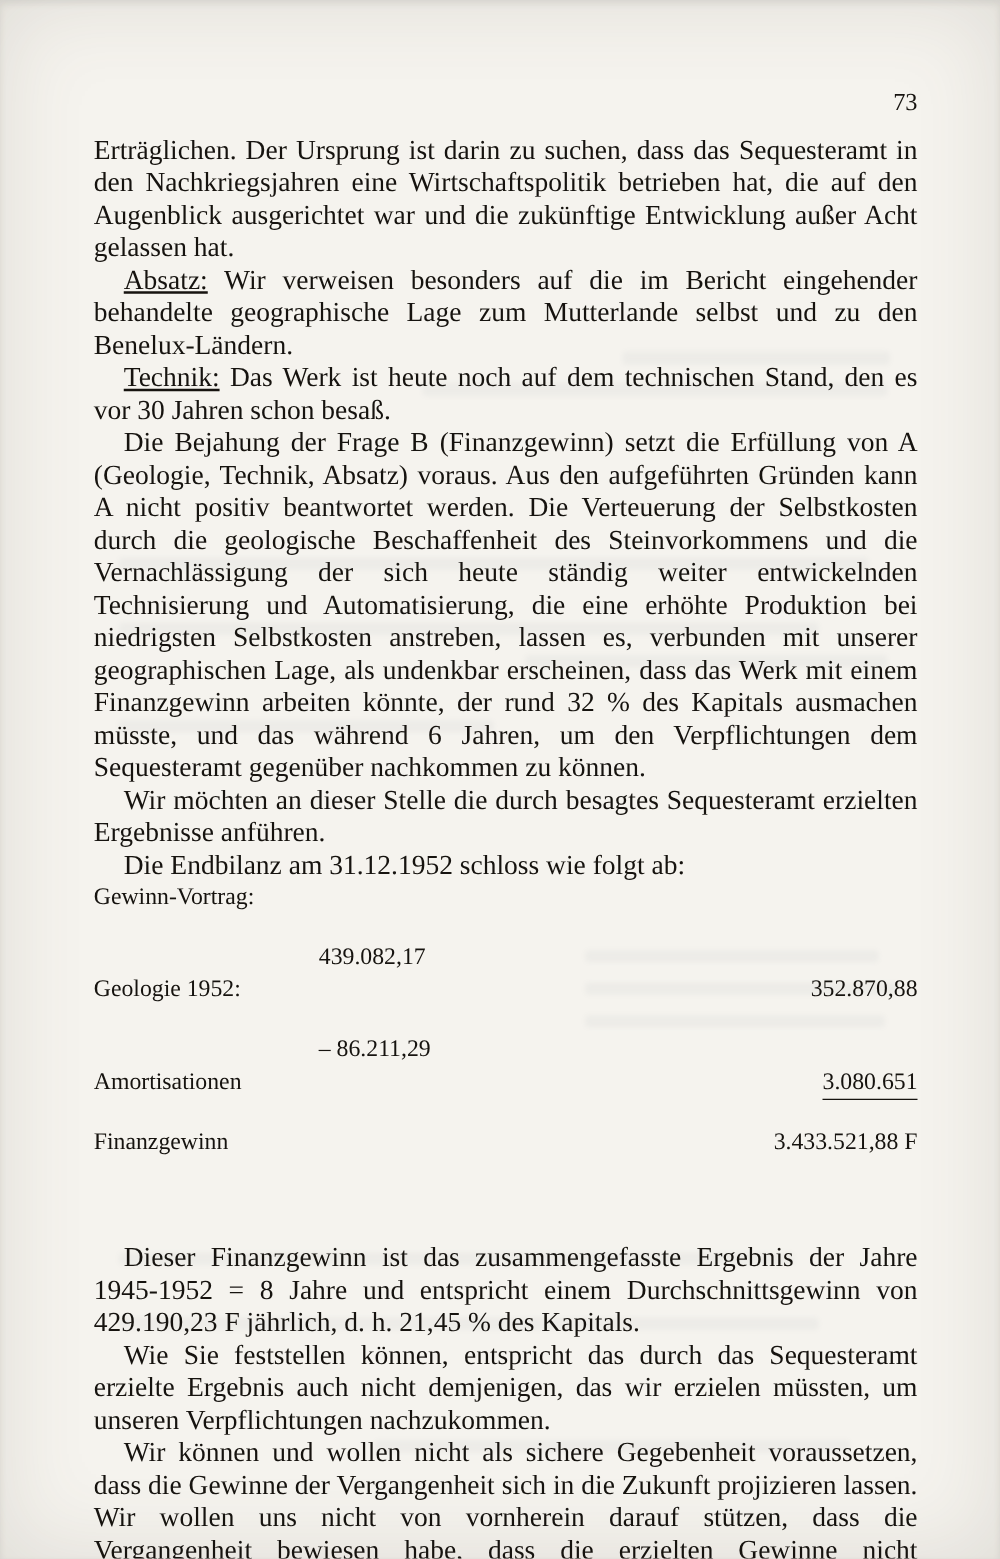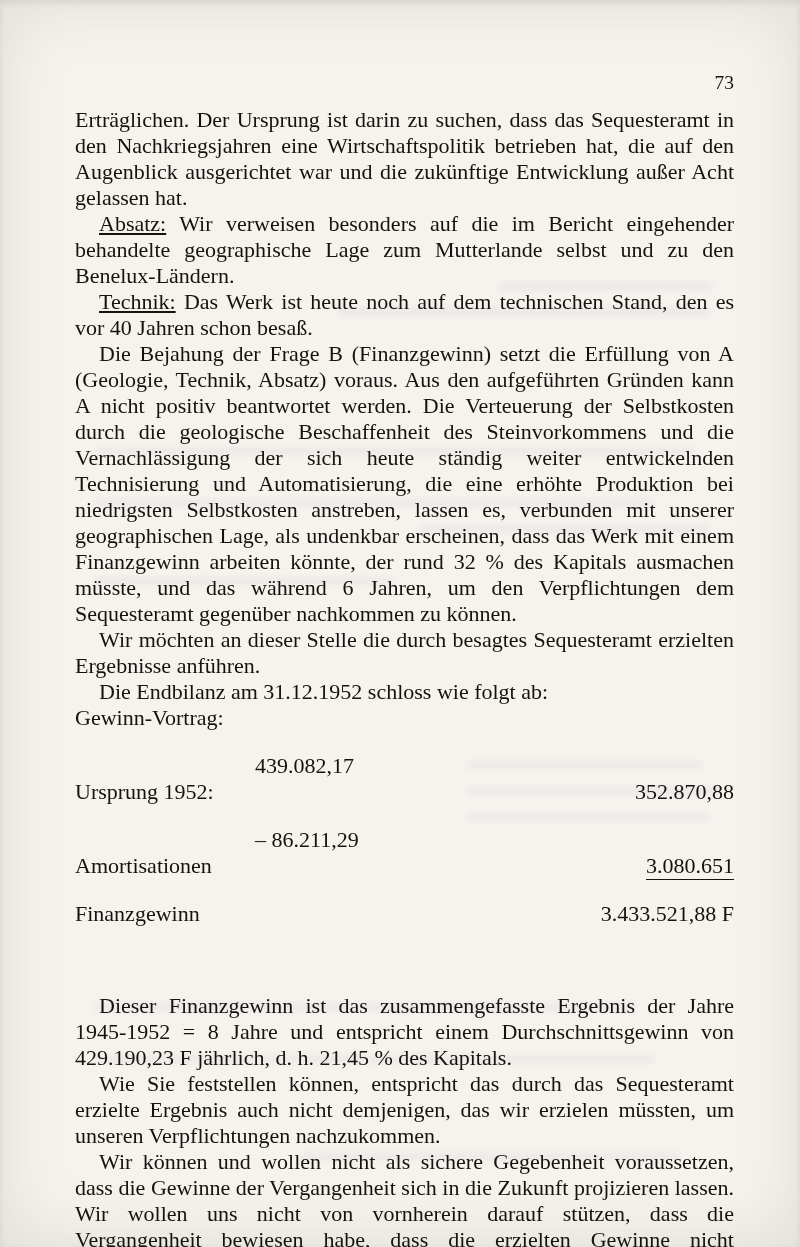--- a/index.html
+++ b/index.html
@@ -34,21 +34,21 @@
     font-size: 22px;
     line-height: 26px;
     text-align: justify;
     text-indent: 24px;
   }
   p.para.no-indent { text-indent: 0; }
   .label-u { text-decoration: underline; font-family: Liberation Serif, serif; }
   .label-u + .ptext::before { content: " "; }
 
   .balance {
-    font-size: 22px;
+    font-size: 19px;
     line-height: 26px;
   }
   .balance .row {
     display: grid;
     grid-template-columns: 180px 173px auto;
   }
   .balance .cell-label { text-align: left; }
   .balance .cell-amount { text-align: left; margin-top: 48px; }
   .balance .cell-total { padding-left: 59px; text-align: right; }
   .num-underline {
@@ -89,37 +89,37 @@
 
     <div class="page-number">73</div>
 
     <p class="para no-indent">Erträglichen. Der Ursprung ist darin zu suchen, dass das Sequesteramt in den Nachkriegsjahren eine Wirtschaftspolitik betrieben hat, die auf den Augenblick ausgerichtet war und die zukünftige Entwicklung außer Acht gelassen hat.</p>
 
     <p class="para">
       <span class="label-u">Absatz:</span><span class="ptext">Wir verweisen besonders auf die im Bericht eingehender behandelte geographische Lage zum Mutterlande selbst und zu den Benelux-Ländern.</span>
     </p>
 
     <p class="para">
-      <span class="label-u">Technik:</span><span class="ptext">Das Werk ist heute noch auf dem technischen Stand, den es vor 40 Jahren schon besaß.</span>
+      <span class="label-u">Technik:</span><span class="ptext">Das Werk ist heute noch auf dem technischen Stand, den es vor 30 Jahren schon besaß.</span>
     </p>
 
     <p class="para">Die Bejahung der Frage B (Finanzgewinn) setzt die Erfüllung von A (Geologie, Technik, Absatz) voraus. Aus den aufgeführten Gründen kann A nicht positiv beantwortet werden. Die Verteuerung der Selbstkosten durch die geologische Beschaffenheit des Steinvorkommens und die Vernachlässigung der sich heute ständig weiter entwickelnden Technisierung und Automatisierung, die eine erhöhte Produktion bei niedrigsten Selbstkosten anstreben, lassen es, verbunden mit unserer geographischen Lage, als undenkbar erscheinen, dass das Werk mit einem Finanzgewinn arbeiten könnte, der rund 32 % des Kapitals ausmachen müsste, und das während 6 Jahren, um den Verpflichtungen dem Sequesteramt gegenüber nachkommen zu können.</p>
 
     <p class="para">Wir möchten an dieser Stelle die durch besagtes Sequesteramt erzielten Ergebnisse anführen.</p>
 
     <p class="para">Die Endbilanz am 31.12.1952 schloss wie folgt ab:</p>
 
     <div class="balance">
       <div class="row">
         <span class="cell-label">Gewinn-Vortrag:</span>
         <span class="cell-amount">439.082,17</span>
         <span class="cell-total"></span>
       </div>
       <div class="row">
-        <span class="cell-label">Ursprung 1952:</span>
+        <span class="cell-label">Geologie 1952:</span>
         <span class="cell-amount">–  86.211,29</span>
         <span class="cell-total">352.870,88</span>
       </div>
       <div class="row">
         <span class="cell-label">Amortisationen</span>
         <span class="cell-amount"></span>
         <span class="cell-total"><span class="num-underline">3.080.651</span></span>
       </div>
       <div class="row">
         <span class="cell-label">Finanzgewinn</span>

